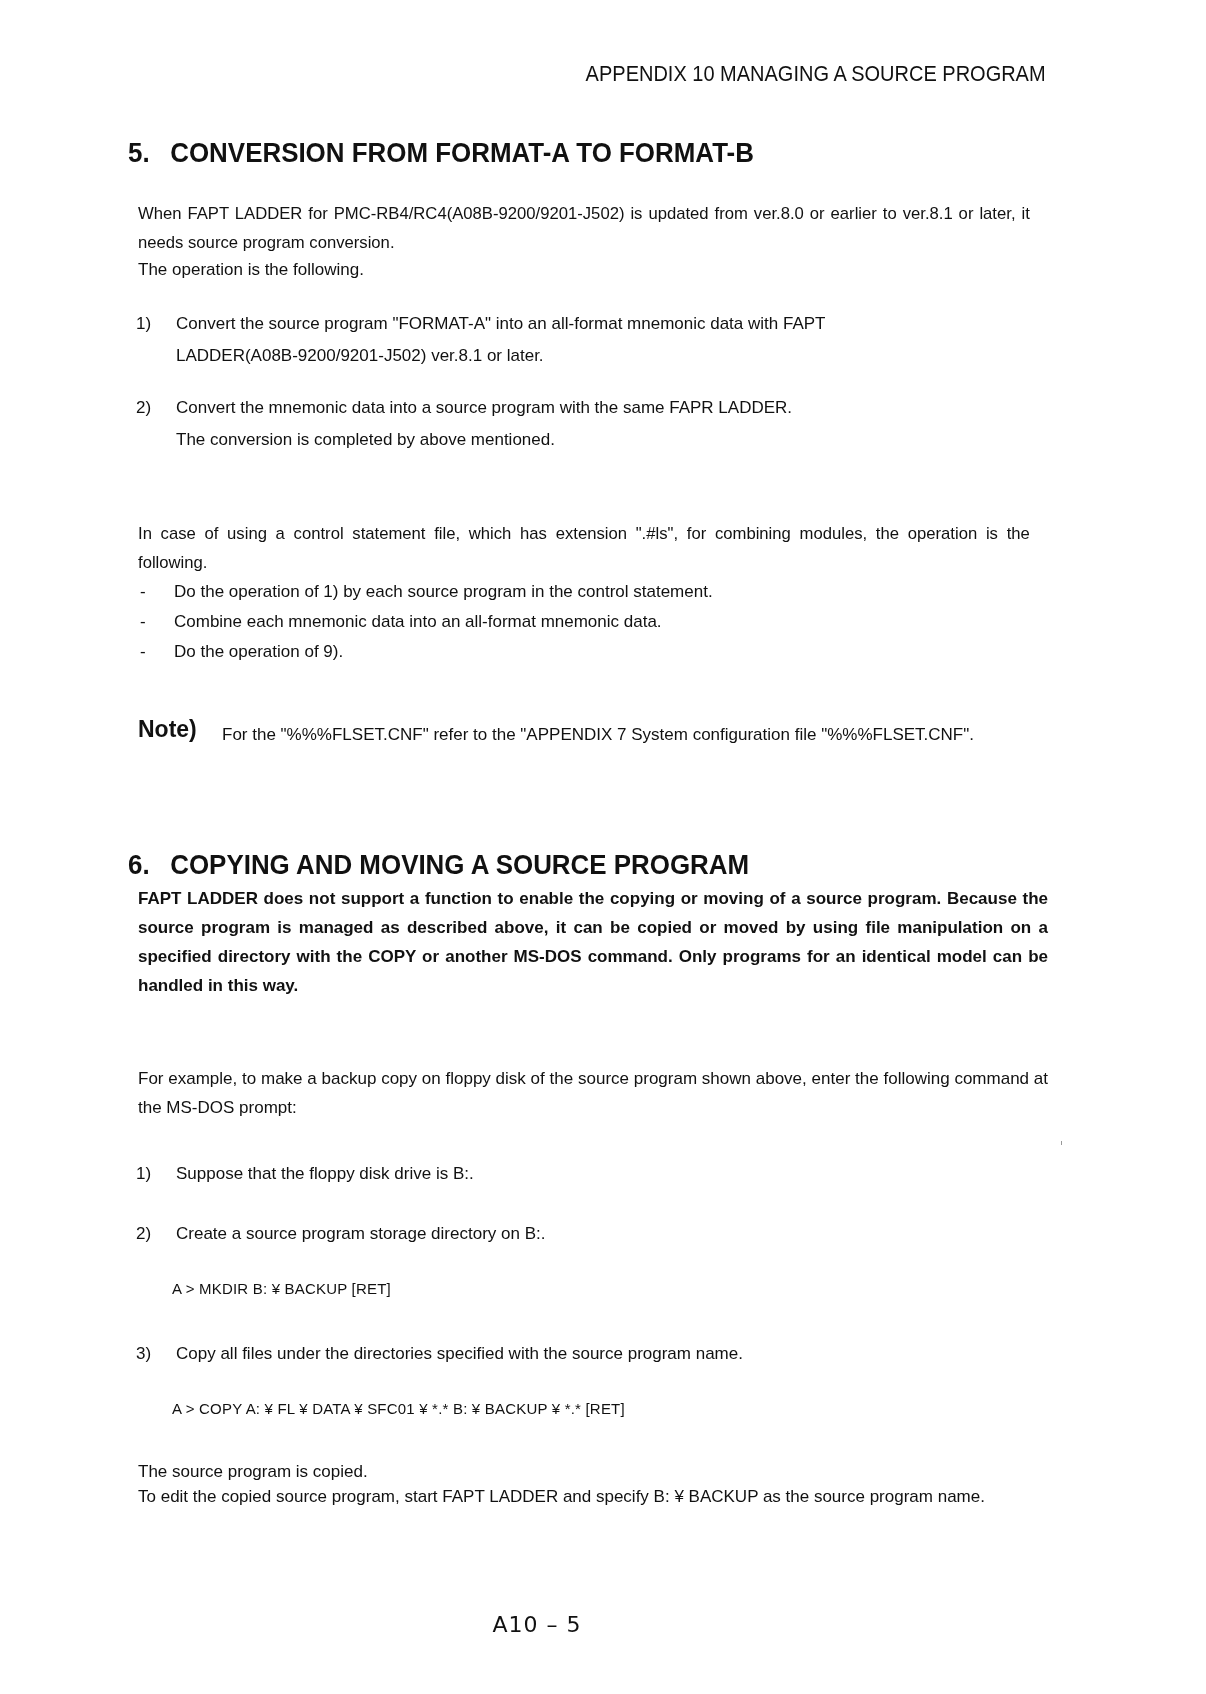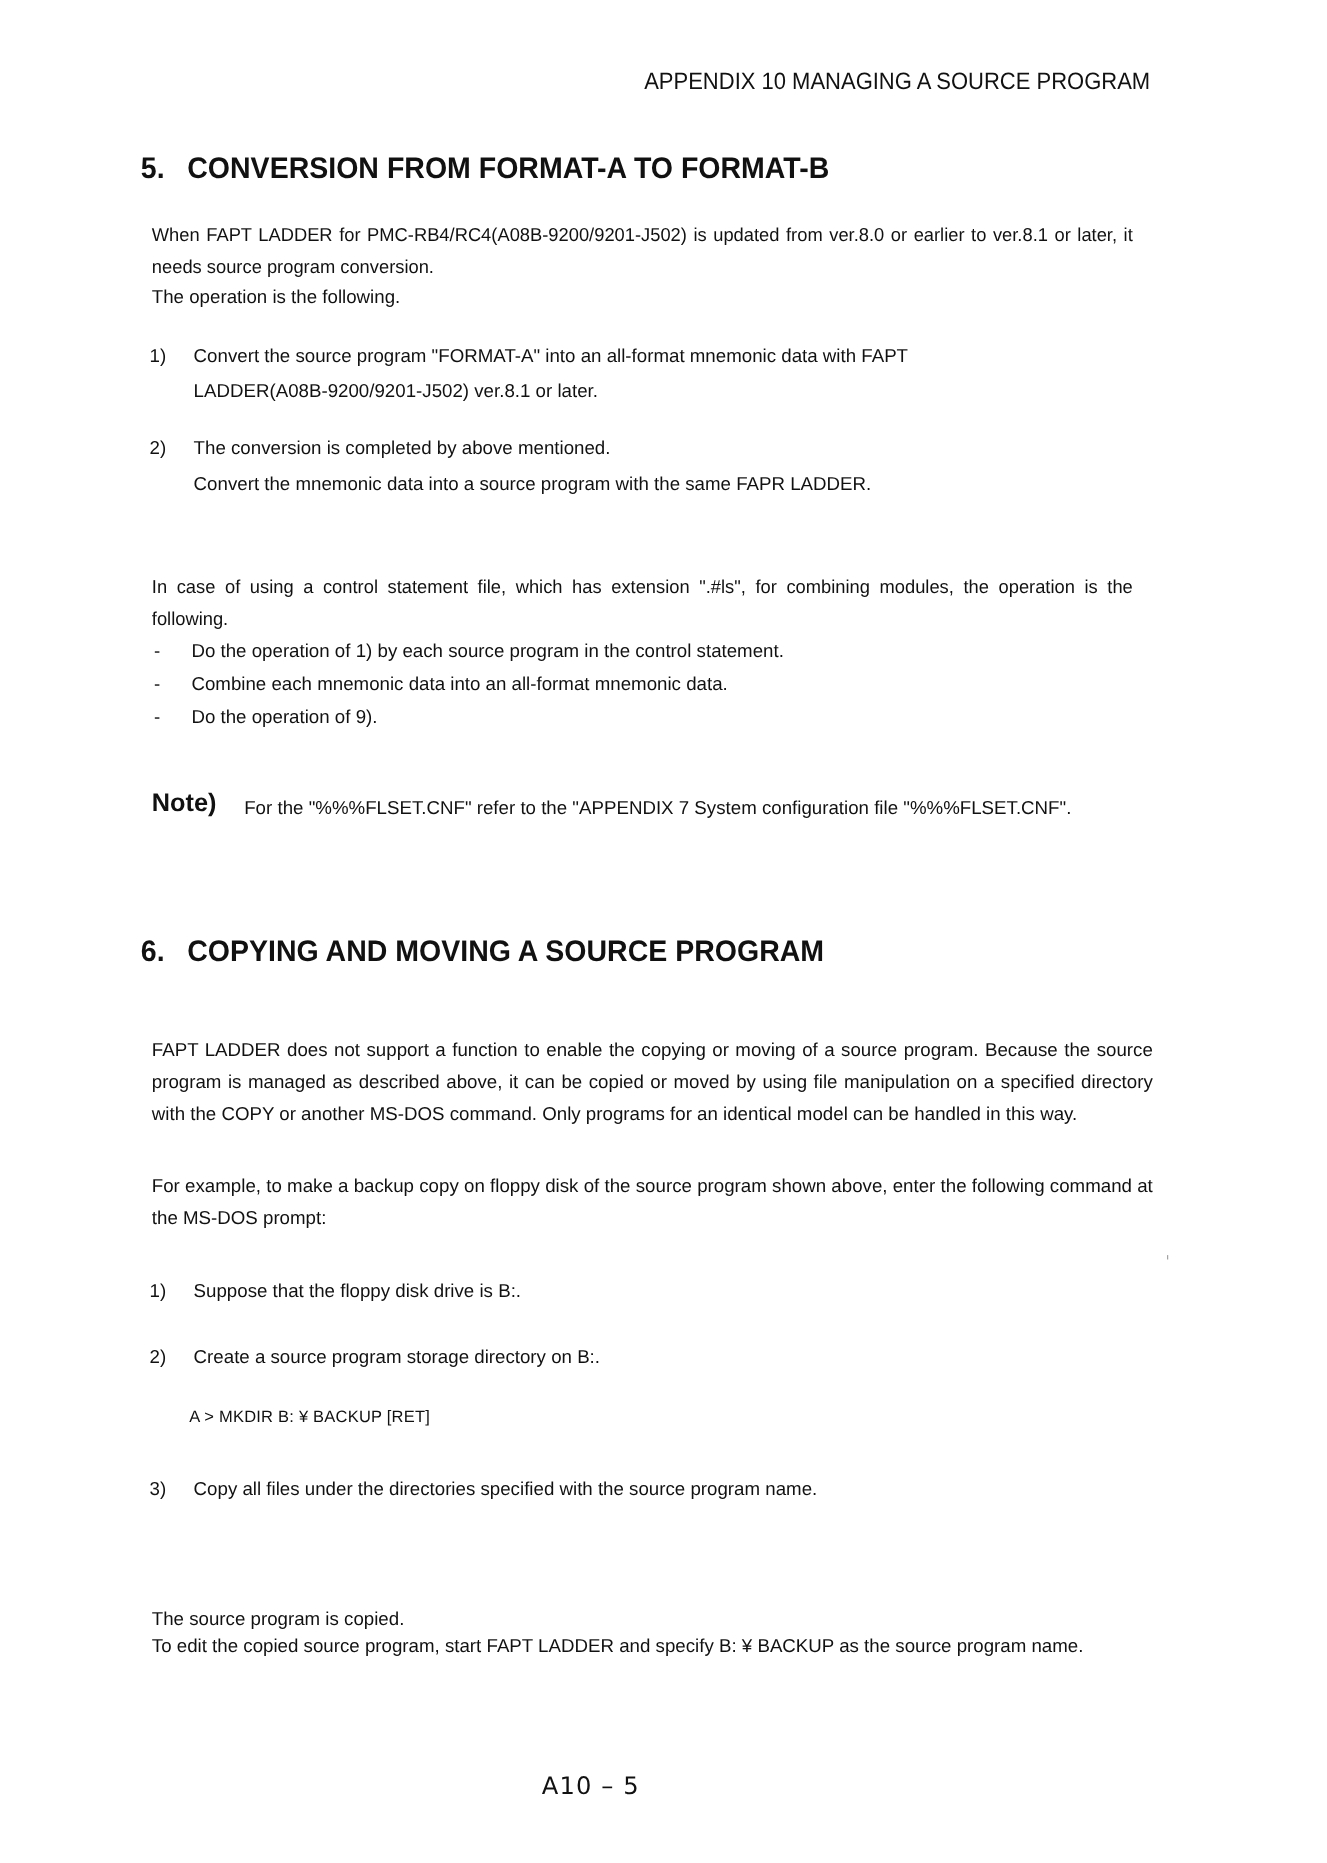--- a/index.html
+++ b/index.html
@@ -42,22 +42,22 @@
   <div class="p tight" style="top:199px;">When FAPT LADDER for PMC-RB4/RC4(A08B-9200/9201-J502) is updated from ver.8.0 or earlier to ver.8.1 or later, it needs source program conversion.</div>
   <div class="line" style="top:260px;">The operation is the following.</div>
 
   <div class="item" style="top:308px;">
     <span class="n">1)</span>
     <span class="t" style="padding-right:120px;">Convert the source program "FORMAT-A" into an all-format mnemonic data with FAPT LADDER(A08B-9200/9201-J502) ver.8.1 or later.</span>
   </div>
 
   <div class="item" style="top:392px;">
     <span class="n">2)</span>
+    <span class="t">Convert the mnemonic data into a source program with the same FAPR LADDER.</span>
     <span class="t">The conversion is completed by above mentioned.</span>
-    <span class="t">Convert the mnemonic data into a source program with the same FAPR LADDER.</span>
   </div>
 
   <div class="p tight" style="top:519px;">In case of using a control statement file, which has extension ".#ls", for combining modules, the operation is the following.</div>
 
   <div class="bullet" style="top:578px;">
     <span class="b">-</span><span>Do the operation of 1) by each source program in the control statement.</span>
   </div>
   <div class="bullet" style="top:608px;">
     <span class="b">-</span><span>Combine each mnemonic data into an all-format mnemonic data.</span>
   </div>
@@ -67,39 +67,40 @@
 
   <div class="note" style="top:702px;margin-top:16px;">
     <span class="label">Note)</span>
     <div class="body" style="margin-top:3px;">For the "%%%FLSET.CNF" refer to the "APPENDIX 7  System configuration file "%%%FLSET.CNF".</div>
   </div>
 
   <div class="h1" style="top:850px;">
     <span class="num">6.</span><span>COPYING AND MOVING A SOURCE PROGRAM</span>
   </div>
 
-  <div class="p" style="top:940px;">FAPT LADDER does not support a function to enable the copying or moving of a source program. Because the source program is managed as described above, it can be copied or moved by using file manipulation on a specified directory with the COPY or another MS-DOS command. Only programs for an identical model can be handled in this way.</div>
+  <div class="p" style="top:884px;font-weight:bold;">FAPT LADDER does not support a function to enable the copying or moving of a source program. Because the source program is managed as described above, it can be copied or moved by using file manipulation on a specified directory with the COPY or another MS-DOS command. Only programs for an identical model can be handled in this way.</div>
 
   <div class="p" style="top:1064px;">For example, to make a backup copy on floppy disk of the source program shown above, enter the following command at the MS-DOS prompt:</div>
 
   <div class="speck"></div>
 
   <div class="item" style="top:1158px;">
     <span class="n">1)</span>
     <span class="t">Suppose that the floppy disk drive is B:.</span>
   </div>
 
   <div class="item" style="top:1218px;">
     <span class="n">2)</span>
     <span class="t">Create a source program storage directory on B:.</span>
   </div>
   <div class="cmd" style="top:1280px;">A &gt; MKDIR B: ¥ BACKUP [RET]</div>
 
   <div class="item" style="top:1338px;">
     <span class="n">3)</span>
     <span class="t">Copy all files under the directories specified with the source program name.</span>
   </div>
+  <div class="cmd" style="top:1400px;">A &gt; COPY A: ¥ FL ¥ DATA ¥ SFC01 ¥ *.* B: ¥ BACKUP ¥ *.* [RET]</div>
 
   <div class="line" style="top:1462px;">The source program is copied.</div>
   <div class="p" style="top:1482px;">To edit the copied source program, start FAPT LADDER and specify B: ¥ BACKUP as the source program name.</div>
 
   <div class="folio">A10 – 5</div>
 </div>
 
 </body></html>

